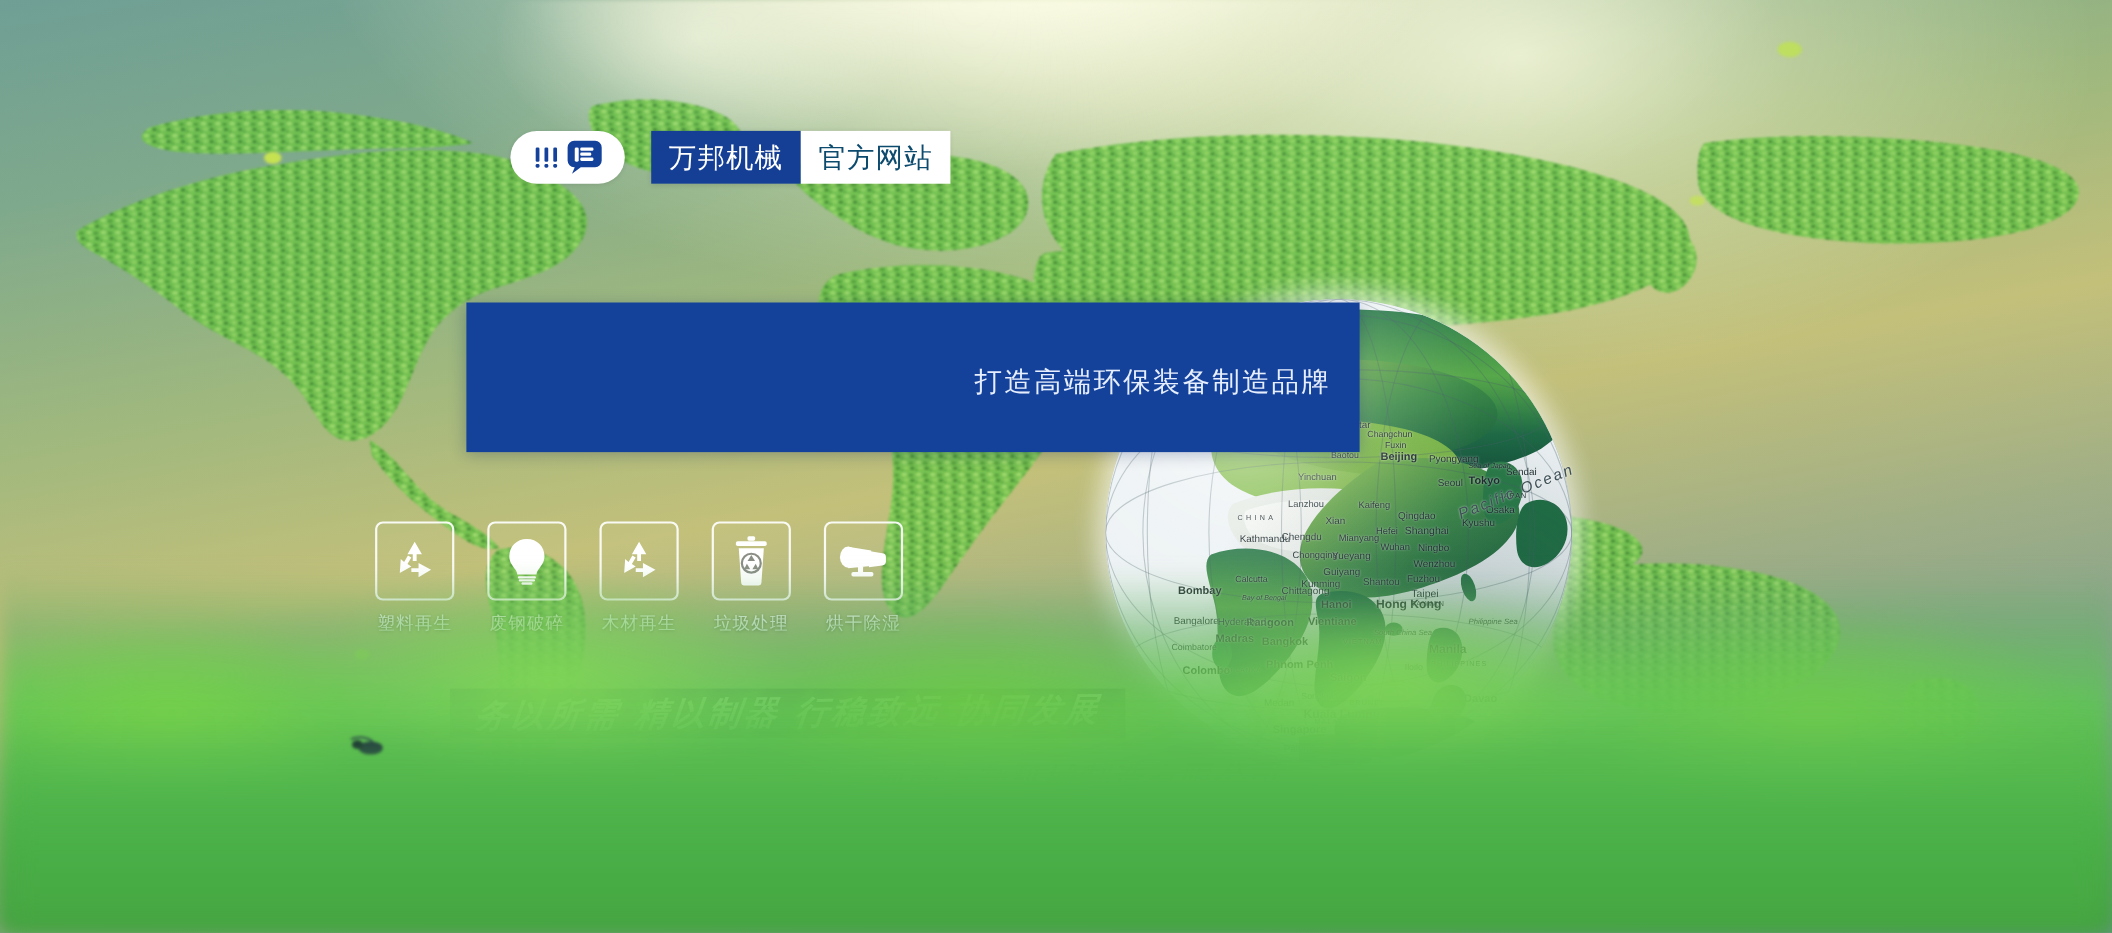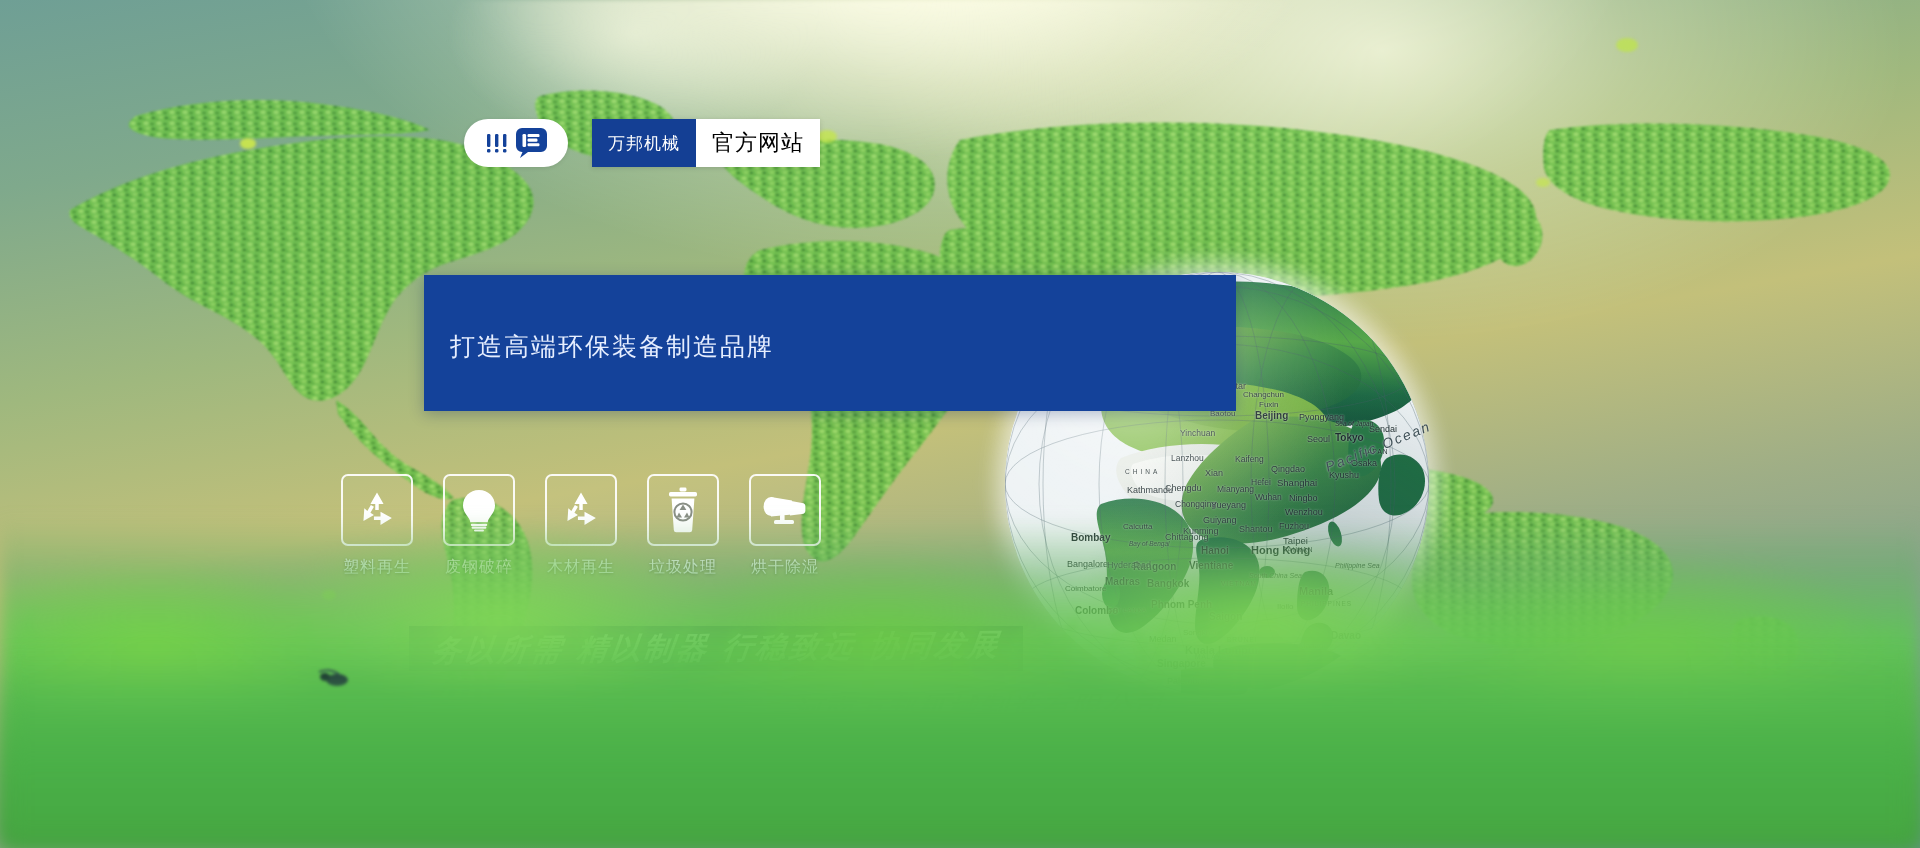--- a/index.html
+++ b/index.html
@@ -113,45 +113,45 @@
     box-shadow:0 1px 4px rgba(0,0,0,.10);
   }
   .logo-badge svg{ display:block; }
   .brand-chip{
     display:flex; align-items:stretch; height:48px;
     box-shadow:0 1px 5px rgba(0,0,0,.13);
   }
   .chip-a{
     background:#143f94; color:#ffffff;
     padding:0 16px; display:flex; align-items:center;
-    font-size:17px; letter-spacing:1px; font-weight:400;
+    font-size:25px; letter-spacing:1px; font-weight:400;
   }
   .chip-b{
-    background:#ffffff; color:#000000;
+    background:#ffffff; color:#0c4a6e;
     padding:17px 16px; display:flex; align-items:center;
-    font-size:22px; letter-spacing:1px; font-weight:400;
+    font-size:25px; letter-spacing:1px; font-weight:400;
   }
 
   
   .title-panel{
     position:absolute; left:424px; top:275px;
     width:812px; height:136px;
     background:#14429a;
     box-shadow:0 3px 14px rgba(0,30,90,.28);
     display:flex; flex-direction:column; justify-content:center;
     padding:6px 26px 10px 26px;
   }
   .title-main{
     color:#eef4ff; font-size:50px; letter-spacing:5px;
     line-height:1.06; font-weight:400; white-space:nowrap;
     text-shadow:0 1px 1px rgba(0,0,0,.18);
   }
   .title-sub{
     color:#e6eeff; font-size:25px; letter-spacing:2px;
-    text-align:left; margin-top:10px; font-weight:400; white-space:nowrap;
+    text-align:right; margin-top:10px; font-weight:400; white-space:nowrap;
   }
 
   
   .features{
     position:absolute; left:341px; top:474px;
     display:flex; gap:30px;
   }
   .feature{
     width:72px;
     display:flex; flex-direction:column; align-items:center;

